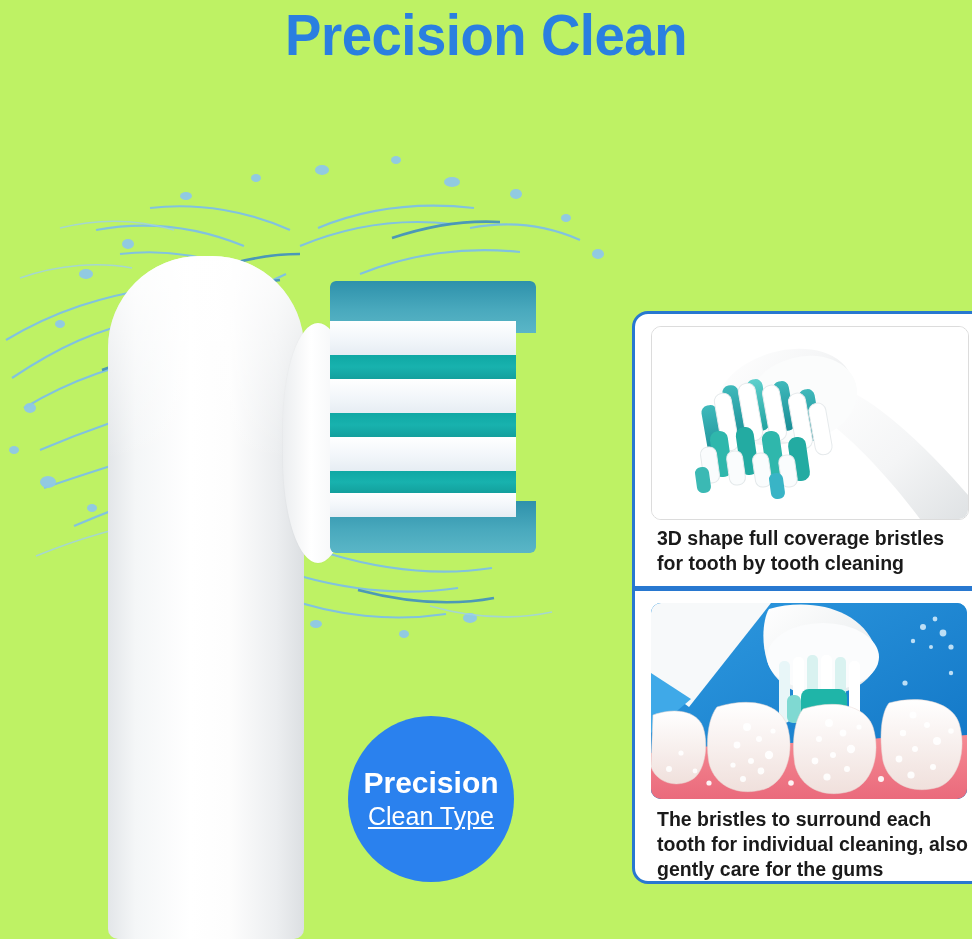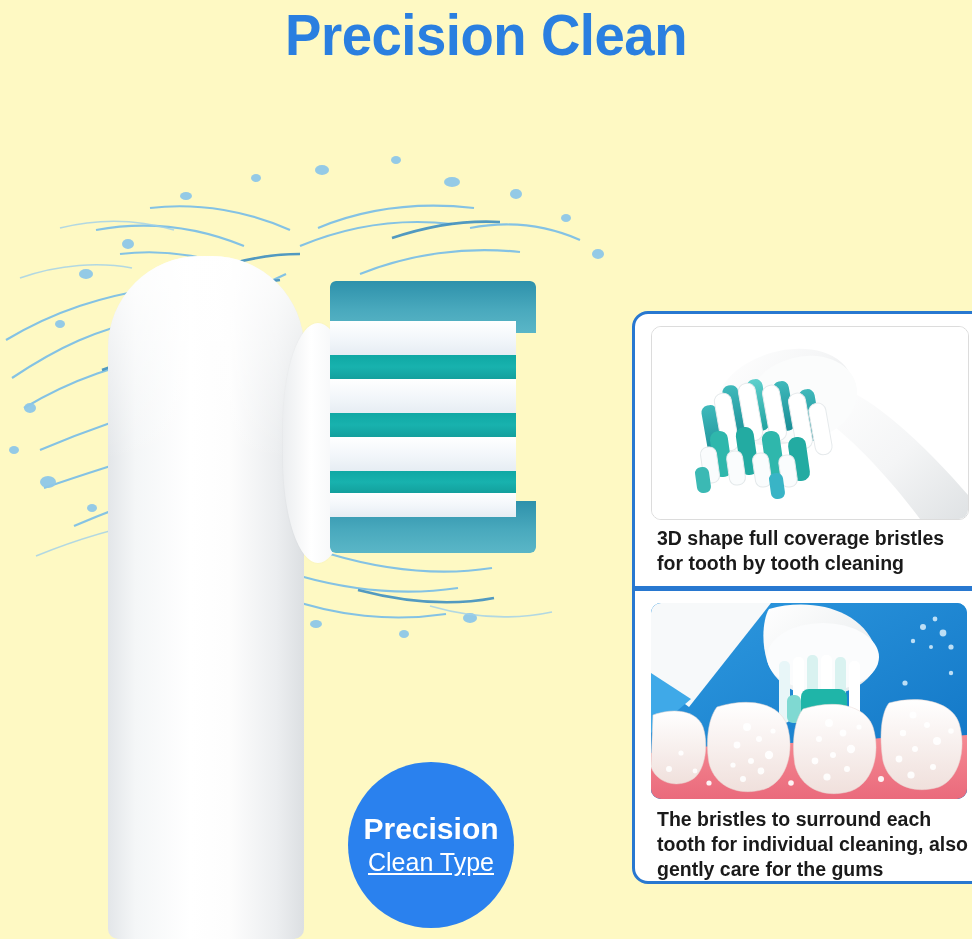--- a/index.html
+++ b/index.html
@@ -1,21 +1,21 @@
 <!DOCTYPE html>
 <html><head>
 <meta charset="utf-8">
 <style>
   html,body{margin:0;padding:0;background:#fff;}
   body{
     width:972px;height:939px;position:relative;overflow:hidden;
     font-family:"Liberation Sans", sans-serif;
     background:#ffffff;
   }
-  .stage{position:absolute;inset:0;background:#fef9c3;}
+  .stage{position:absolute;inset:0;background:#bef264;}
 
   
   .title{
     position:absolute;left:0;top:2px;width:972px;text-align:center;
     font-family:"Liberation Sans", sans-serif;
     font-weight:700;font-size:58px;letter-spacing:-0.5px;
     color:#2a7fe0;line-height:66px;
     transform:scaleX(0.94);transform-origin:50% 50%;
     white-space:nowrap;
   }
@@ -58,21 +58,21 @@
   }
   .cap.top{top:0;left:0;border-radius:5px 5px 0 0;}
   .cap.bot{bottom:0;left:0;border-radius:0 0 5px 5px;}
   .inner{
     position:absolute;left:0;top:40px;width:186px;height:196px;
   }
   .tuft{position:absolute;left:0;width:186px;}
 
   
   .badge{
-    position:absolute;left:348px;top:684px;width:166px;height:166px;
+    position:absolute;left:348px;top:638px;width:166px;height:166px;
     border-radius:50%;background:#2a81ee;
     display:flex;flex-direction:column;align-items:center;justify-content:center;
     color:#fff;
   }
   .badge-l1{font-size:30px;font-weight:700;line-height:34px;letter-spacing:0;}
   .badge-l2{font-size:25px;font-weight:400;line-height:32px;text-decoration:underline;}
 
   
   .panel{
     position:absolute;left:632px;width:356px;

